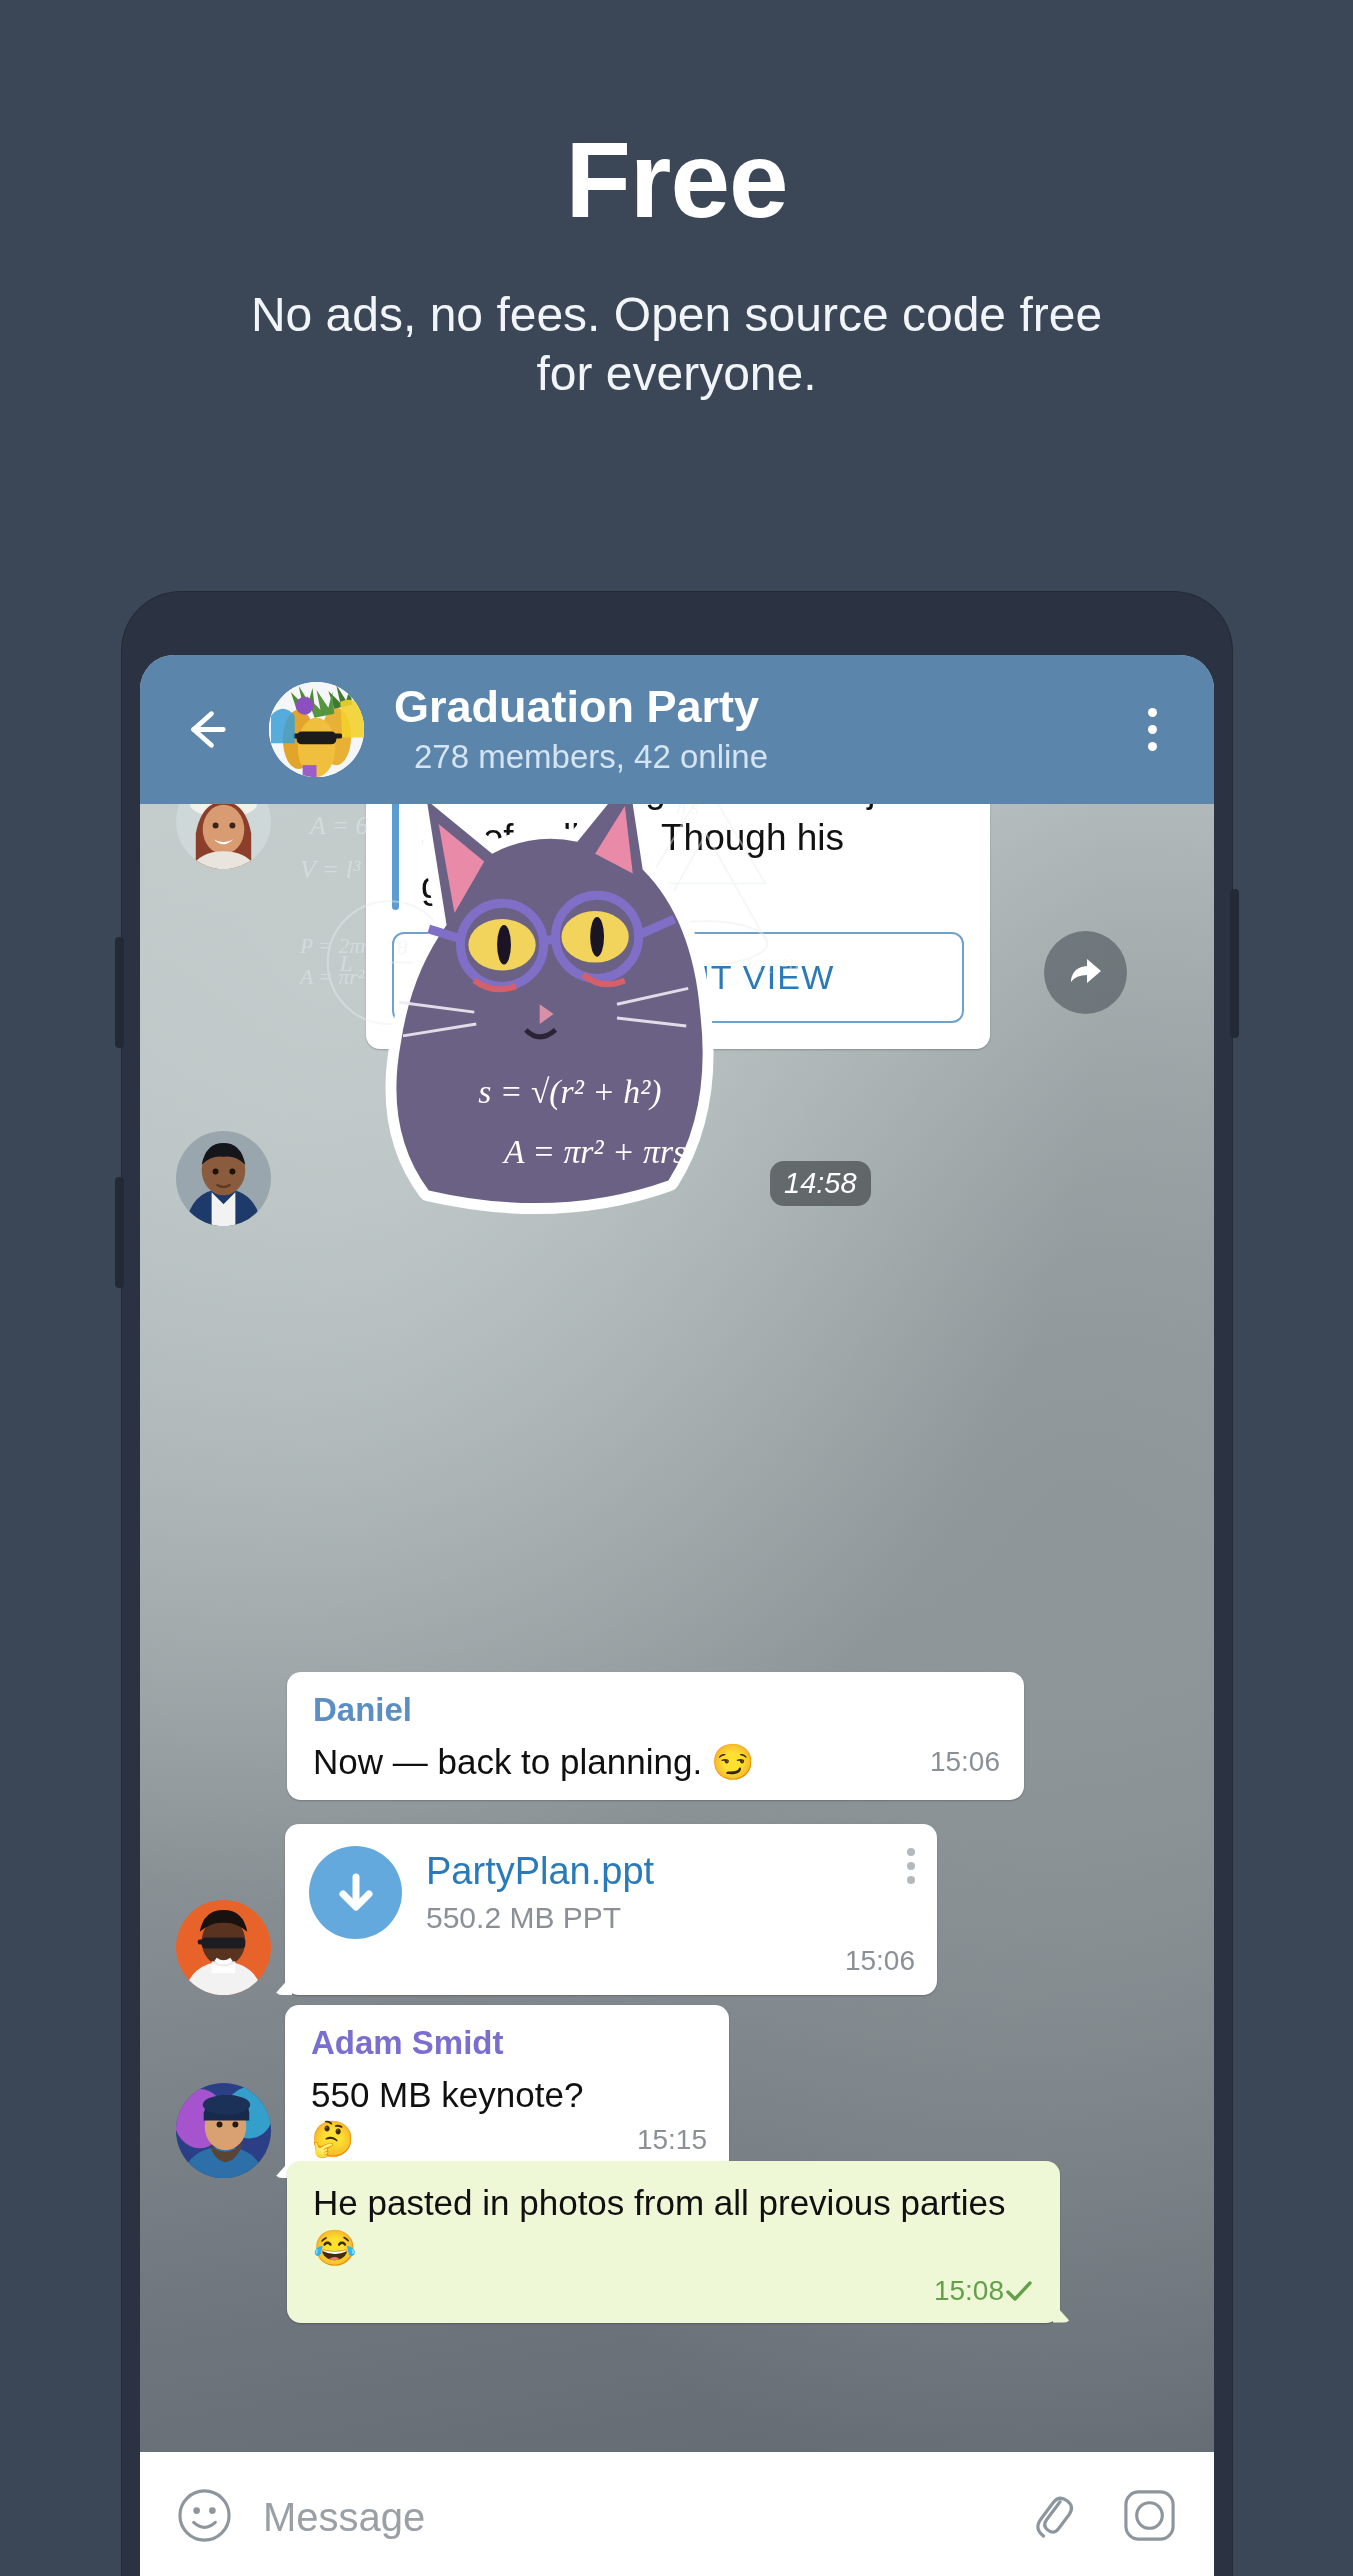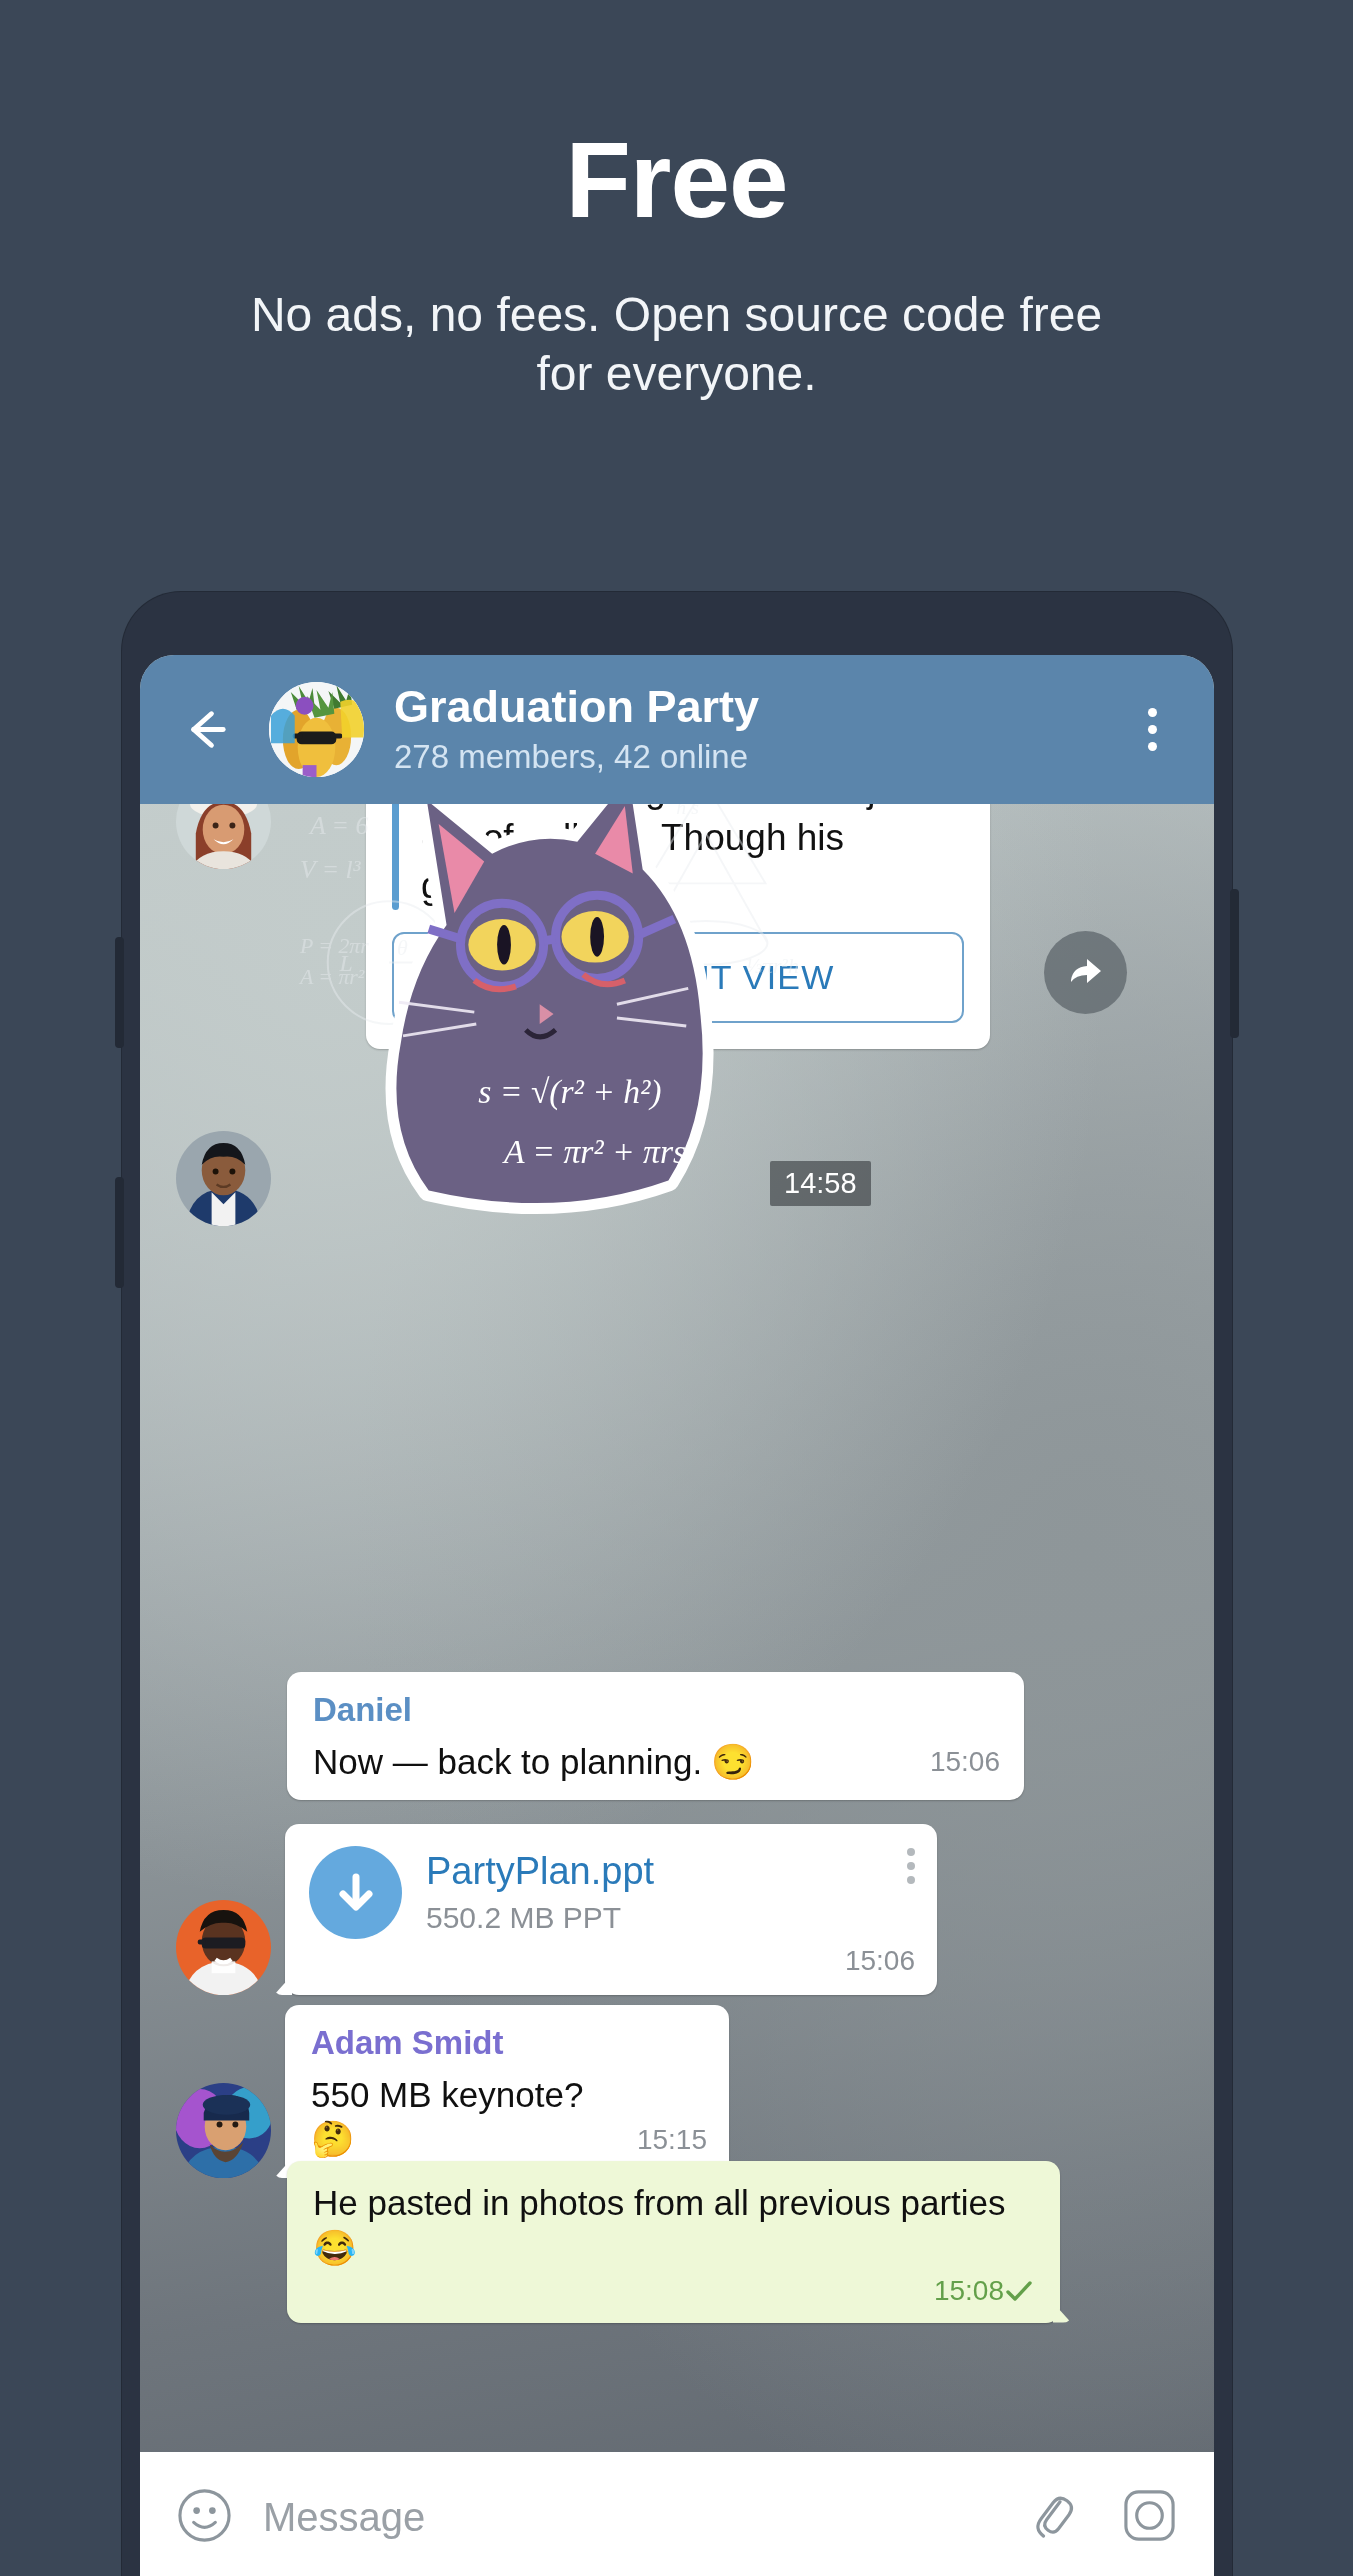--- a/index.html
+++ b/index.html
@@ -78,21 +78,21 @@
     overflow: hidden;
     position: relative;
   }
   .chat-title-wrap { margin-left: 30px; flex: 1 1 auto; min-width: 0; }
   .chat-title {
     font-size: 45px; font-weight: 700; color: #ffffff;
     line-height: 1.12; white-space: nowrap;
   }
   .chat-sub {
     font-size: 33px; font-weight: 400; color: #d4e4f2;
-    line-height: 1.25; margin-top: 4px; white-space: nowrap;
+    line-height: 1.25; margin-top: 4px; white-space: nowrap; margin-left: 20px;
   }
   .kebab { width: 52px; height: 63px; display: flex; flex-direction: column;
            align-items: center; justify-content: center; gap: 8px; flex: 0 0 auto; }
   .kebab i { display: block; width: 9px; height: 9px; border-radius: 50%; background: #fff; }
 
   
   .chat-body {
     position: absolute;
     left: 0; top: 149px;
     width: 1074px; height: 1779px;
@@ -165,23 +165,23 @@
     width: 83px; height: 83px; border-radius: 50%;
     background: rgba(90,98,104,.72);
     display: flex; align-items: center; justify-content: center;
   }
 
   
   .sticker-wrap { position: absolute; }
   .sticker-time {
     position: absolute;
     background: rgba(40,44,48,.55);
-    border-radius: 2px;
+    border-radius: 14px;
     padding: 6px 14px;
-    color: #fff; font-size: 29px;
+    color: #fff; font-size: 29px; font-style: italic;
   }
 
   
   .dl-circle {
     width: 93px; height: 93px; border-radius: 50%;
     background: #64a9de;
     display: flex; align-items: center; justify-content: center;
     flex: 0 0 auto;
   }
   .file-name { font-size: 38px; color: #2a7ab9; font-weight: 500; line-height: 1.15; }

